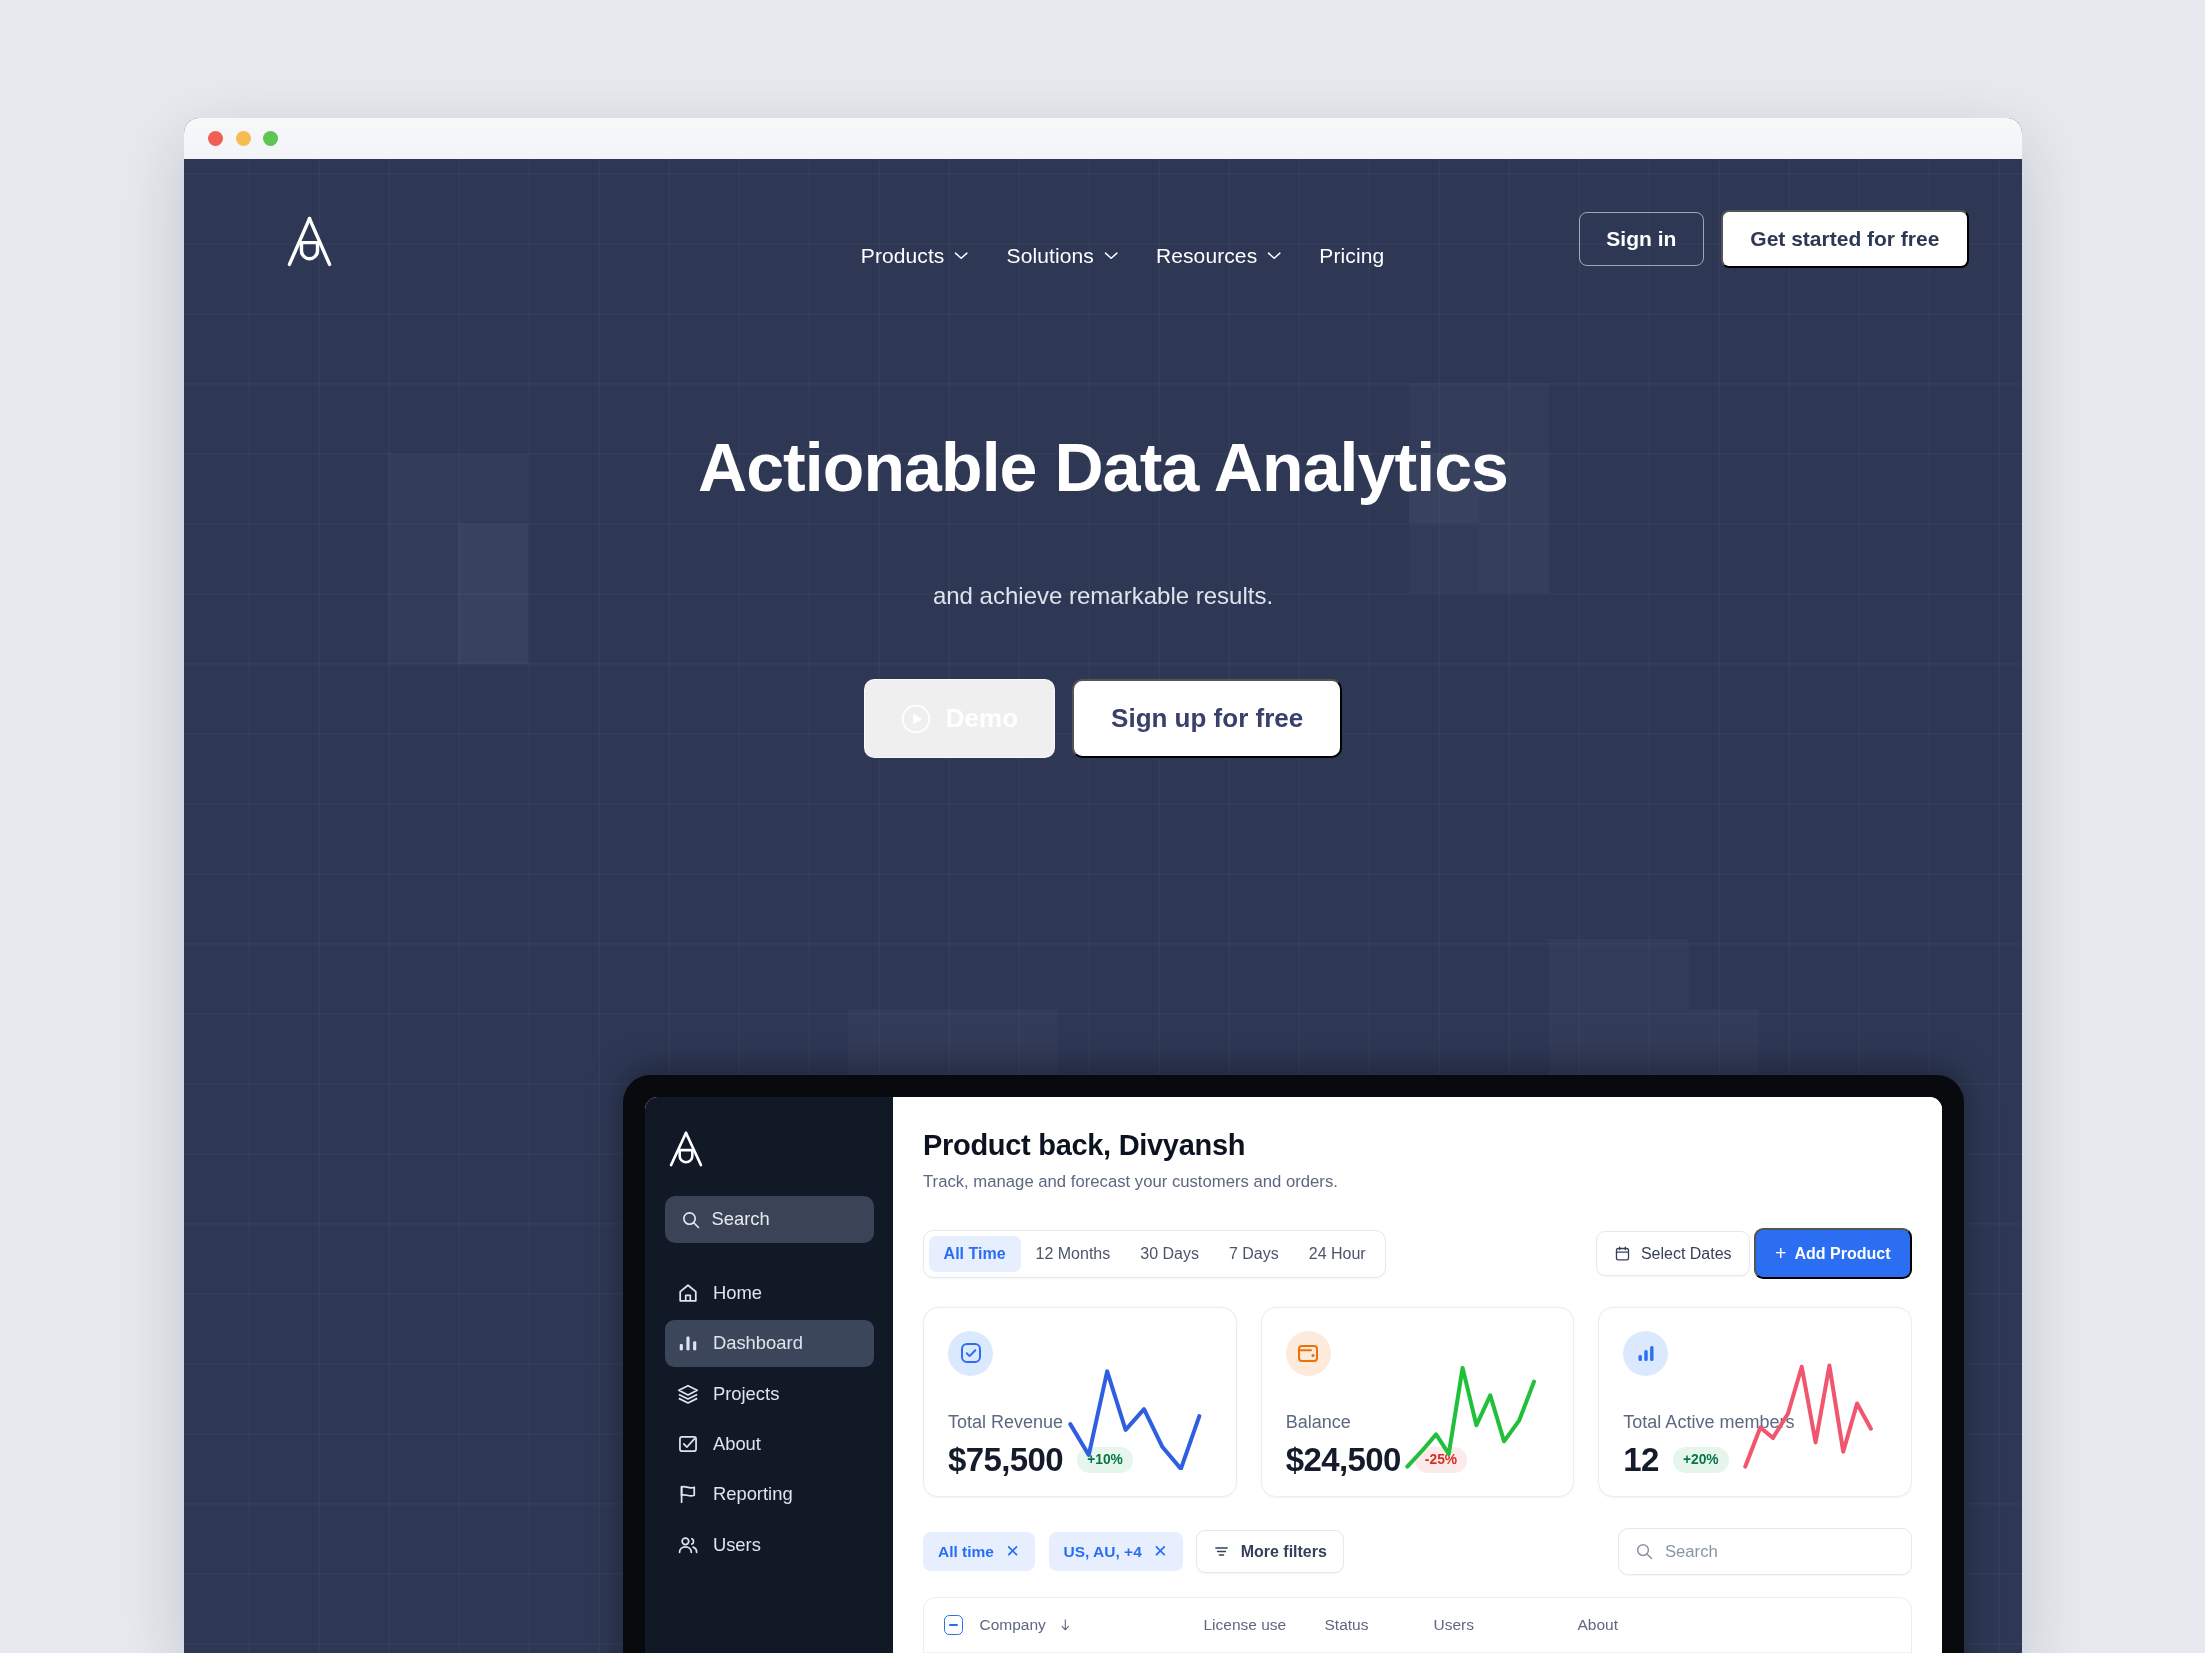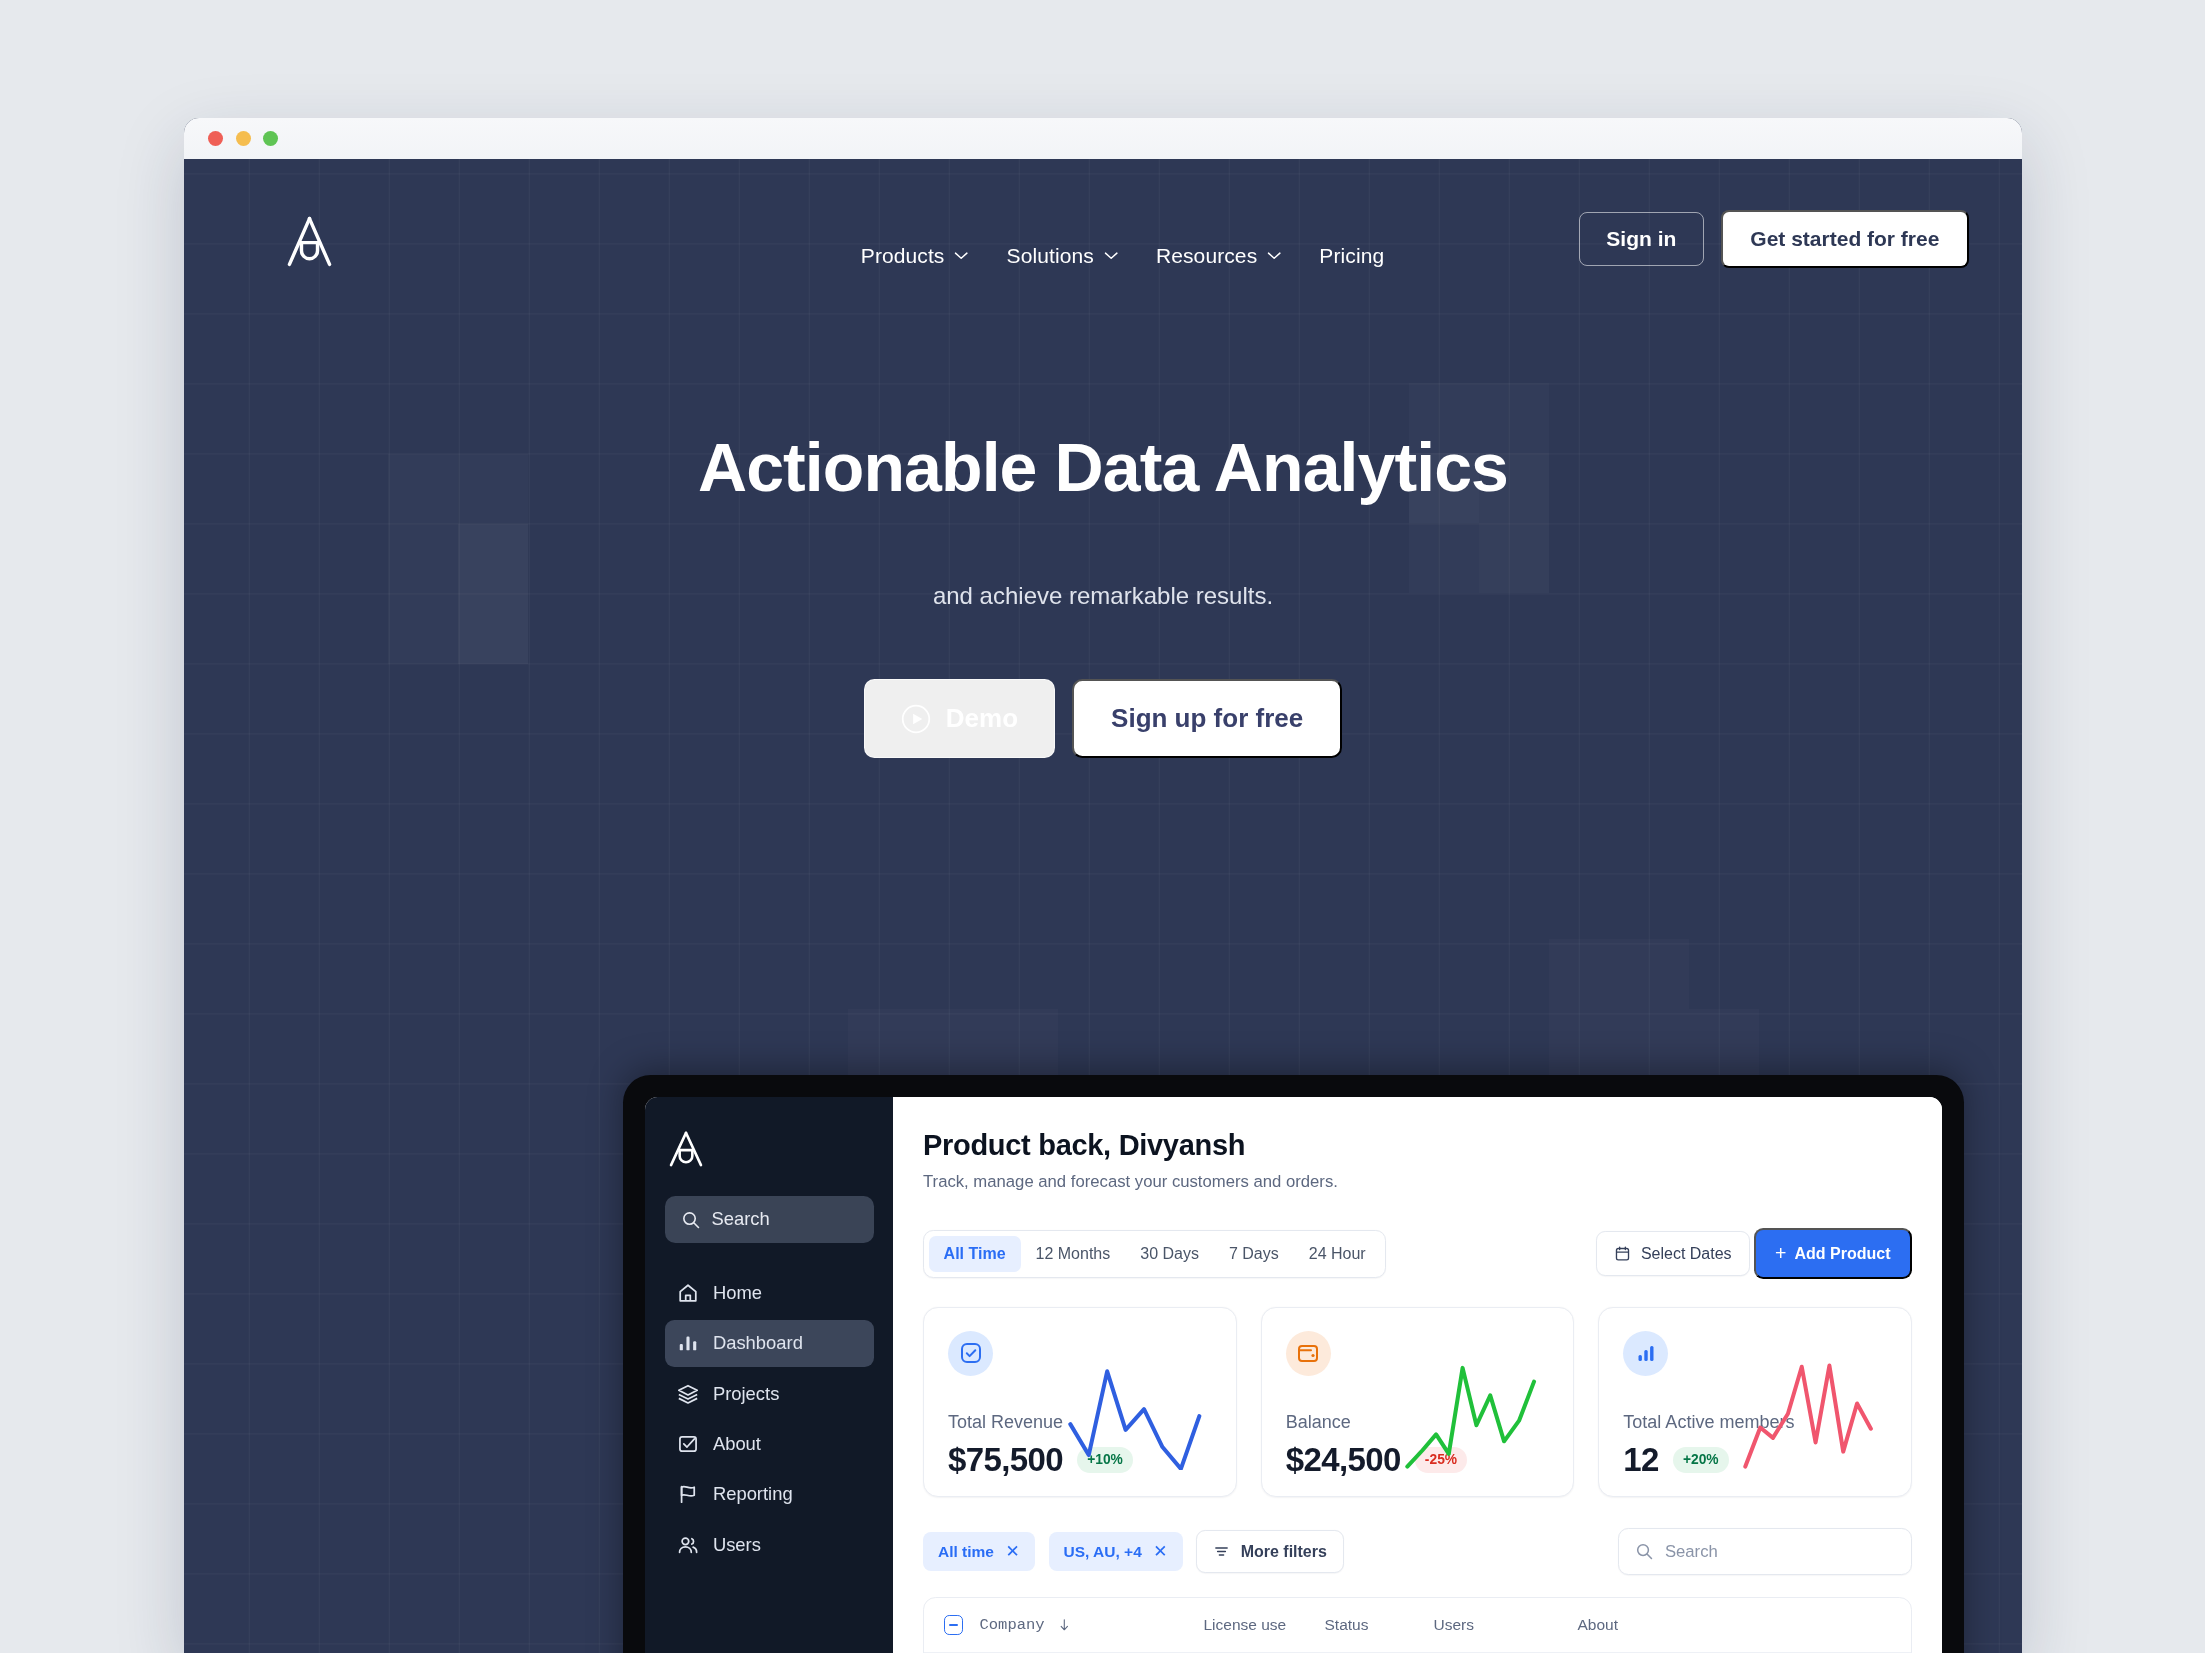--- a/index.html
+++ b/index.html
@@ -263,21 +263,21 @@
     border-bottom:1.1px solid #eef1f6;
   }
   .th { font-size:15.5px; color:#5d6880; font-weight:500; display:flex; align-items:center; gap:8px; }
   .trow {
     display:flex; align-items:center;
     height:68px; padding:0 19.5px;
     border-bottom:1.1px solid #eef1f6;
   }
   .trow.alt { background:#fafbfd; }
   .c-check { width:36px; flex:0 0 36px; display:flex; align-items:center; }
-  .c-company { width:224px; flex:0 0 224px; display:flex; align-items:center; gap:13px;font-family:Liberation Mono, monospace; }
+  .c-company { width:224px; flex:0 0 224px; display:flex; align-items:center; gap:13px; }
   .c-license { width:121px; flex:0 0 121px; }
   .c-status { width:109px; flex:0 0 109px; }
   .c-users { width:144px; flex:0 0 144px; display:flex; align-items:center; }
   .c-about { flex:1; }
   .c-actions { width:69px; flex:0 0 69px; display:flex; align-items:center; gap:18.4px; justify-content:flex-end; }
   .sort-arrow { width:12.6px; height:13.8px; }
   .minus-box {
     width:19.5px; height:19.5px; border-radius:5.2px;
     border:1.4px solid #2c6ef2; display:flex; align-items:center; justify-content:center;
   }

